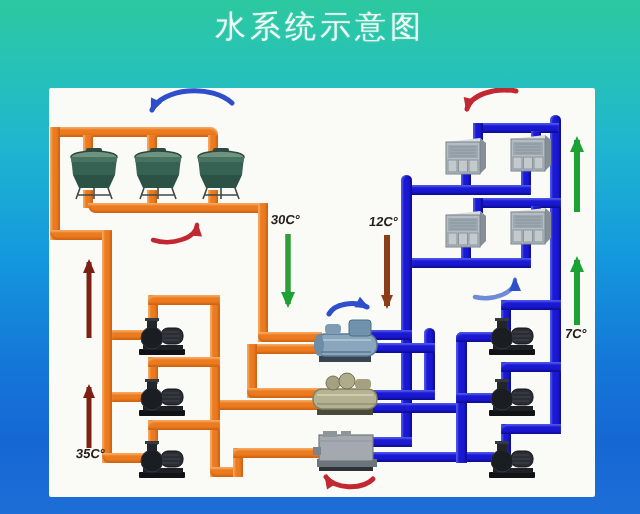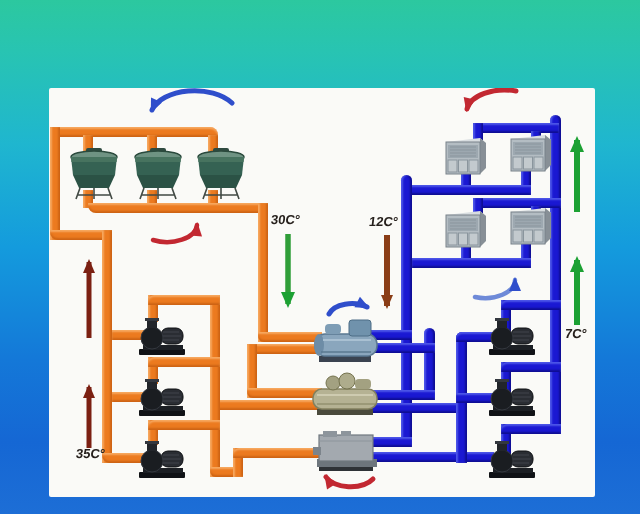--- a/index.html
+++ b/index.html
@@ -76,20 +76,21 @@
       <rect x="24" y="12" width="22" height="16" rx="7" fill="#2a2d33" stroke="#0e1013"></rect>
       <circle cx="15" cy="22" r="11" fill="#1a1d21" stroke="#34383f"></circle>
       <rect x="10" y="2" width="10" height="10" fill="#22252a"></rect>
       <rect x="8" y="2" width="14" height="3" fill="#34383f"></rect>
       <path d="M26,16 h16 M26,20 h18 M26,24 h16" stroke="#41454d" stroke-width="1.2" fill="none"></path>
     </g>
   </defs>
 </svg>
 
 <div id="stage">
+  <div id="title">水系统示意图</div>
 
   <div id="panel">
 
     <div class="pipe po" style="left:1px;top:39px;width:168px;height:10px;border-radius:8px 8px 0 0;"></div>
     <div class="pipe po v" style="left:1px;top:39px;width:10px;height:113px;"></div>
     <div class="pipe po" style="left:1px;top:142px;width:62px;height:10px;border-radius:0 0 0 8px;"></div>
     <div class="pipe po v" style="left:53px;top:142px;width:10px;height:233px;"></div>
     <div class="pipe po" style="left:53px;top:365px;width:50px;height:10px;border-radius:0 0 0 8px;"></div>
     <div class="pipe po v" style="left:34px;top:47px;width:10px;height:17px;"></div>
     <div class="pipe po v" style="left:98px;top:47px;width:10px;height:17px;"></div>

